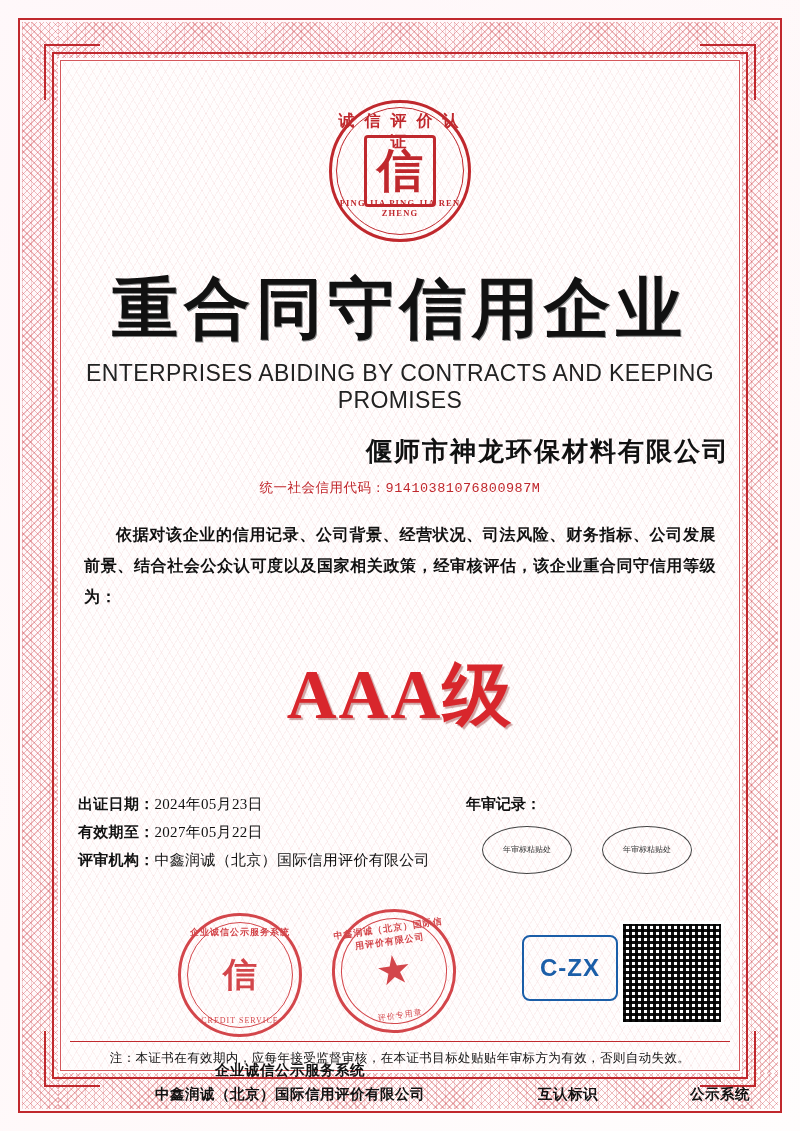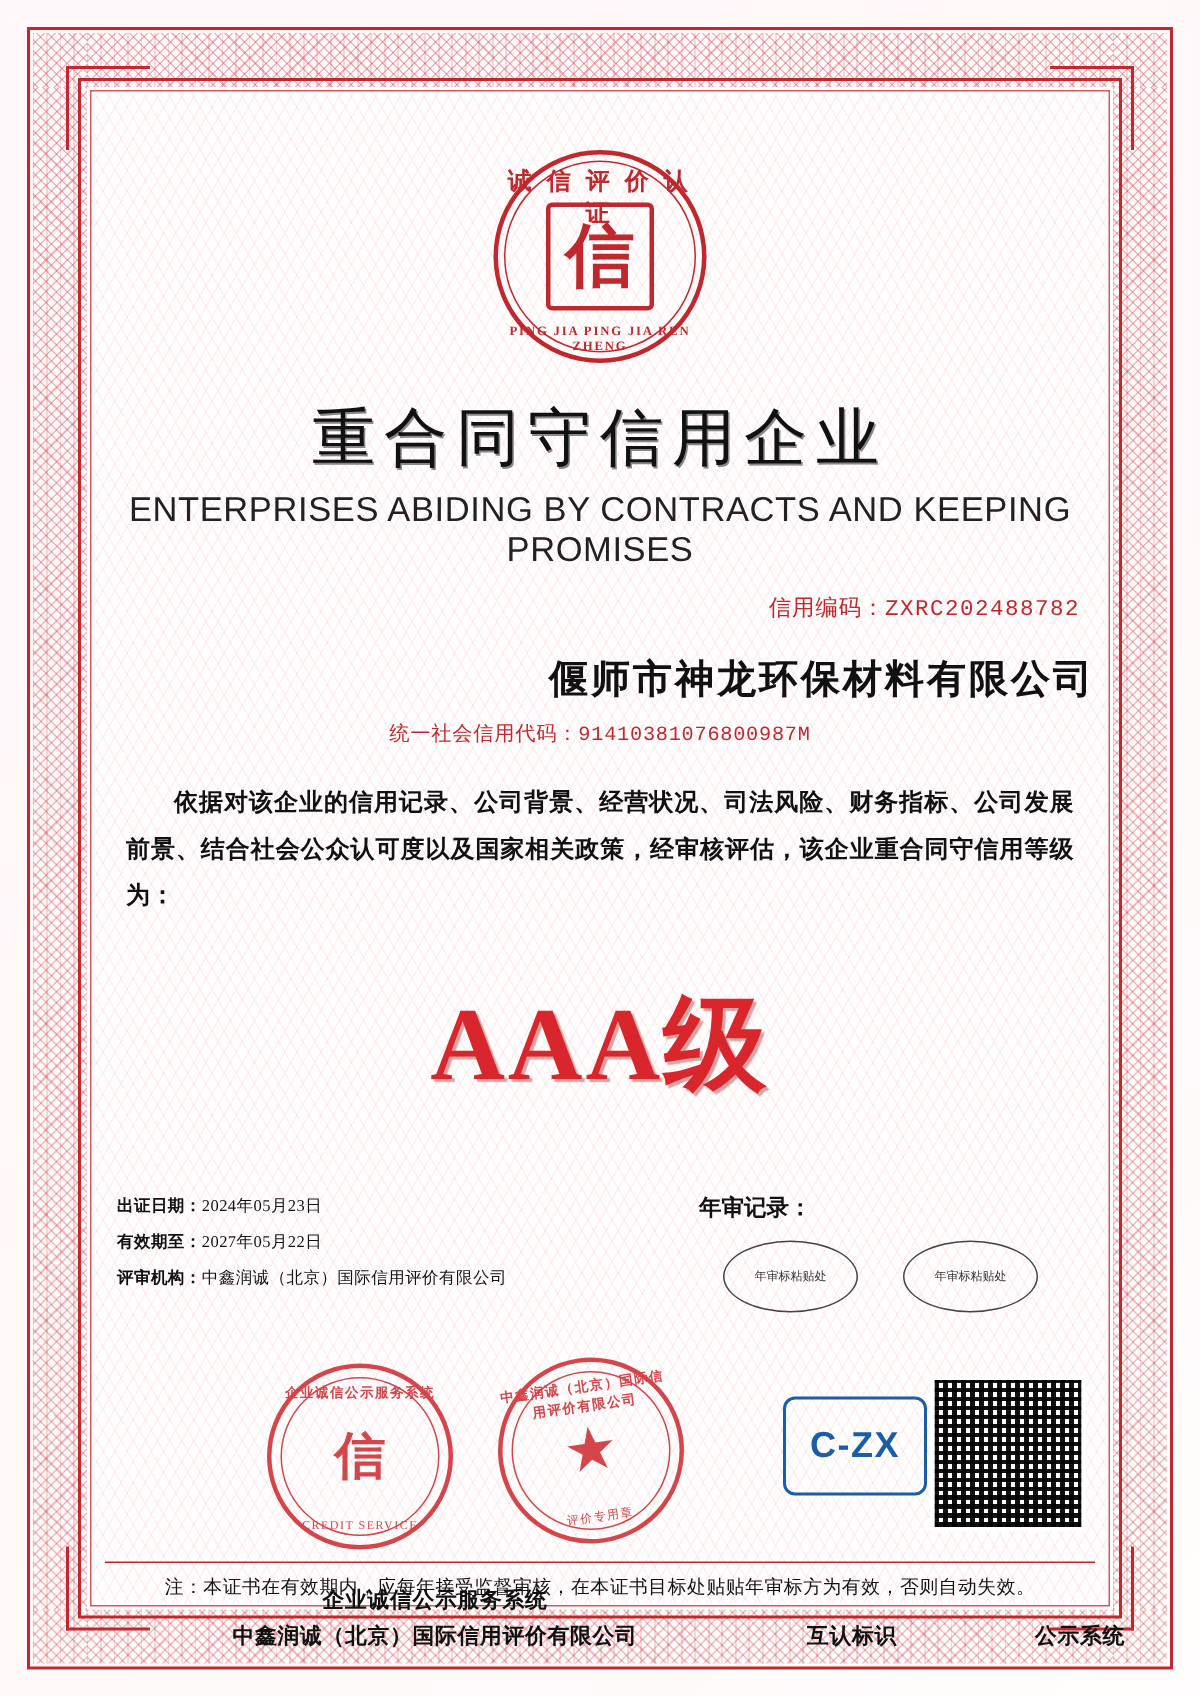--- a/index.html
+++ b/index.html
@@ -80,26 +80,26 @@
     width:66px;height:66px;border:3px solid #c0282d;border-radius:4px;
     display:flex;align-items:center;justify-content:center;
     color:#c0282d;font-size:46px;font-weight:bold;line-height:1;
     font-family:"Liberation Serif",serif;
   }
   .emblem .arc-top,.emblem .arc-bot{
     position:absolute;left:0;right:0;text-align:center;color:#c0282d;
     font-size:16px;letter-spacing:3px;font-weight:bold;
   }
   .emblem .arc-top{top:11px;}
-  .emblem .arc-bot{bottom:7px;font-size:8.5px;letter-spacing:1.2px;}
+  .emblem .arc-bot{bottom:24px;font-size:8.5px;letter-spacing:1.2px;}
 
   
   .title-cn{
     margin-top:22px;text-align:center;
-    font-size:42px;font-weight:normal;letter-spacing:6px;
+    font-size:66px;font-weight:bold;letter-spacing:6px;
     color:#111;font-family:"Liberation Sans",sans-serif;
     text-shadow:1px 1px 0 #888;
   }
   .title-en{
     margin-top:6px;text-align:center;font-size:23px;letter-spacing:0.4px;
     color:#222;font-family:"Liberation Sans",sans-serif;
   }
   .cert-no{
     margin-top:16px;text-align:right;padding-right:10px;
     color:#c0282d;font-size:15px;font-family:"Liberation Sans",sans-serif;
@@ -126,21 +126,21 @@
   .grade{
     margin-top:36px;text-align:center;
     font-size:69px;font-weight:bold;color:#d8262c;letter-spacing:2px;
     font-family:"Liberation Serif",serif;
     text-shadow:2px 2px 1px rgba(120,0,0,0.35);
   }
 
   
   .info-wrap{display:flex;margin-top:54px;align-items:flex-start;}
   .info-left{width:370px;padding-left:8px;}
-  .info-line{font-size:11px;color:#111;margin-bottom:9px;letter-spacing:0.3px;
+  .info-line{font-size:15px;color:#111;margin-bottom:9px;letter-spacing:0.3px;
     font-family:"Liberation Sans",sans-serif;}
   .info-line .lab{font-weight:bold;}
   .info-line .val{font-family:"Liberation Serif",serif;}
   .info-right{flex:1;padding-left:18px;}
   .review-title{font-size:15px;font-weight:bold;color:#111;margin-bottom:12px;
     font-family:"Liberation Sans",sans-serif;}
   .stamp-row{display:flex;gap:30px;margin-top:6px;padding-left:16px;}
   .stamp-oval{
     width:88px;height:46px;border:1px solid #444;border-radius:50%;
     display:flex;align-items:center;justify-content:center;
@@ -217,23 +217,20 @@
       <div class="ring"></div>
       <div class="ring2"></div>
       <div class="arc-top">诚 信 评 价 认 证</div>
       <div class="core">信</div>
       <div class="arc-bot">PING JIA PING JIA REN ZHENG</div>
     </div>
 
     <div class="title-cn">重合同守信用企业</div>
     <div class="title-en">ENTERPRISES ABIDING BY CONTRACTS AND KEEPING PROMISES</div>
 
-    <div class="cert-no">
-      <span>信用编码：</span><span class="num">ZXRC202488782</span>
-    </div>
 
     <div class="company">偃师市神龙环保材料有限公司</div>
     <div class="uscc">
       <span>统一社会信用代码：</span><span class="code">91410381076800987M</span>
     </div>
 
     <div class="paragraph">依据对该企业的信用记录、公司背景、经营状况、司法风险、财务指标、公司发展前景、结合社会公众认可度以及国家相关政策，经审核评估，该企业重合同守信用等级为：</div>
 
     <div class="grade">AAA级</div>
 

